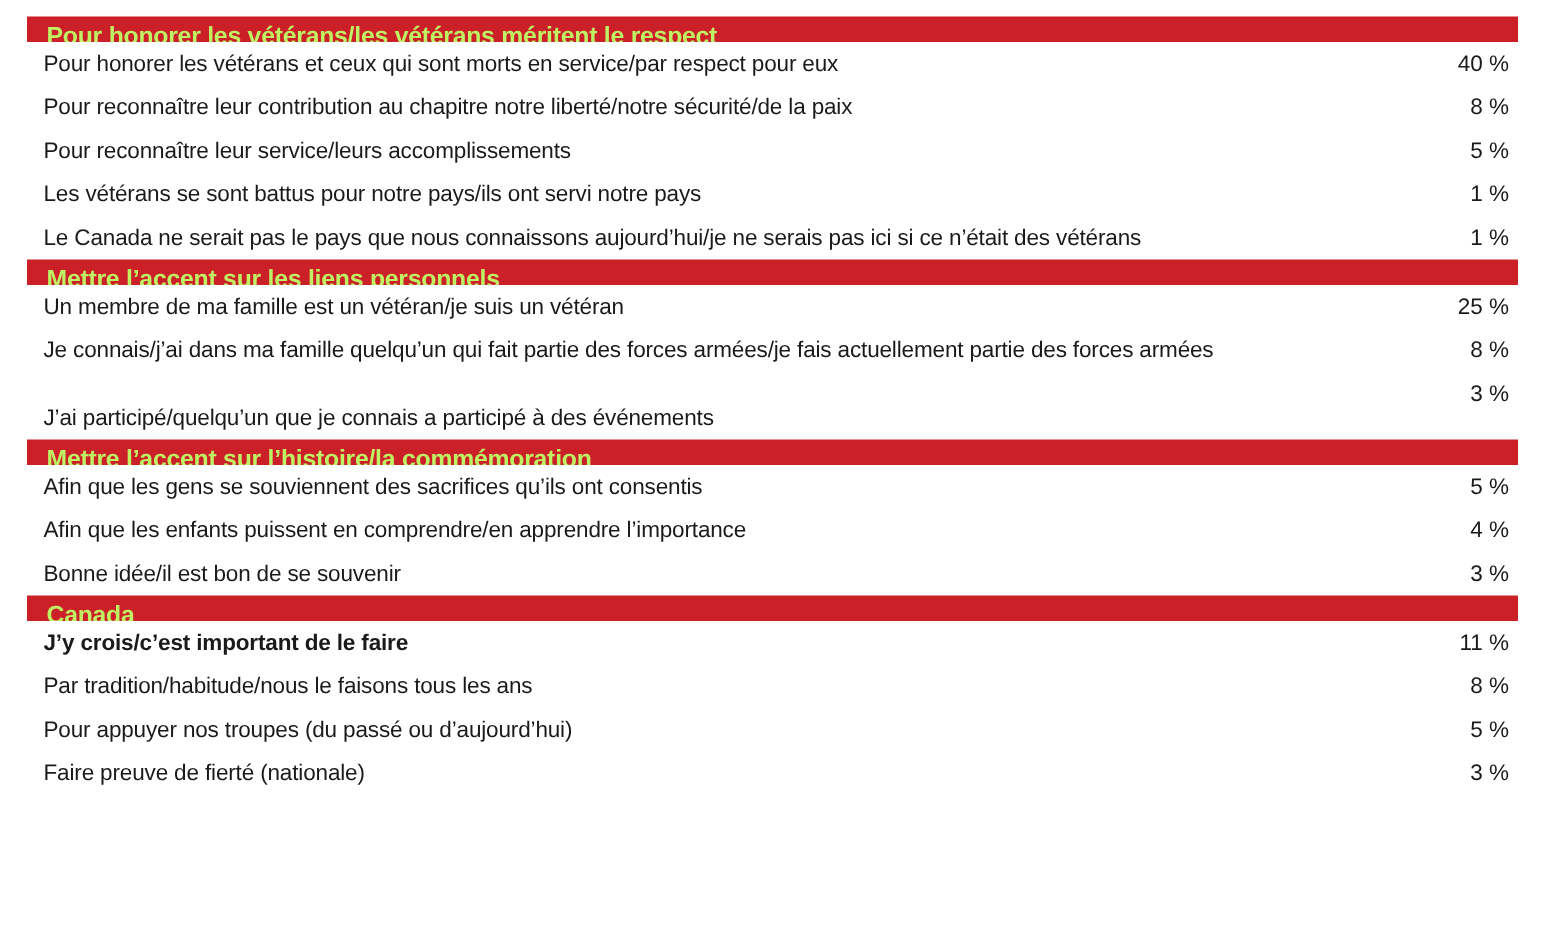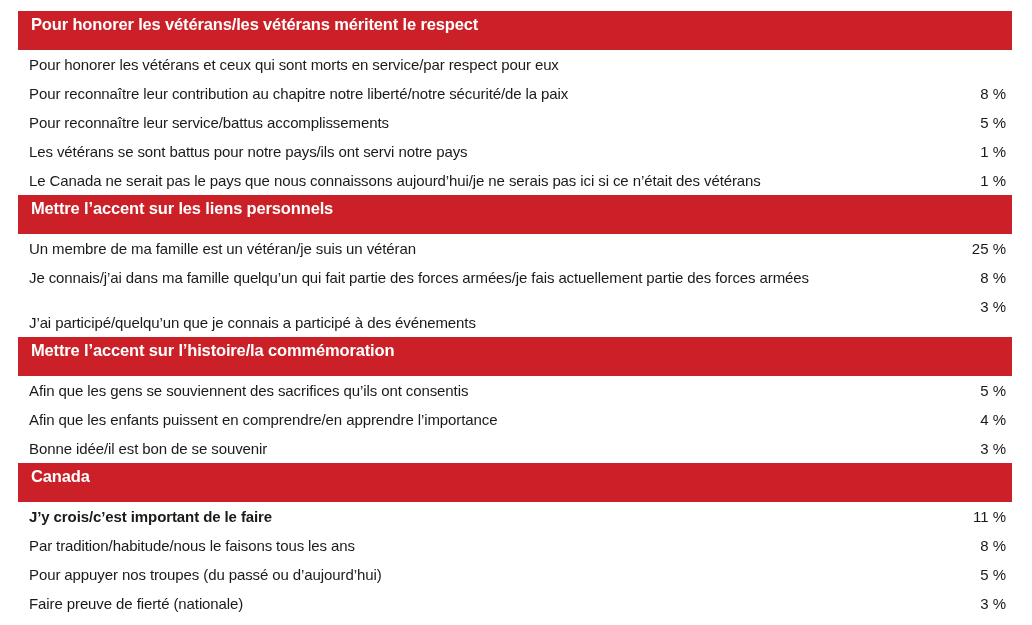--- a/index.html
+++ b/index.html
@@ -22,25 +22,25 @@
     top: 11px;
     width: 994px;
   }
 
   .section {
     width: 100%;
   }
 
   .section-header {
     background: #CB2027;
-    color: #ffffff;
+    color: #bef264;
     font-weight: bold;
     font-size: 16.5px;
     line-height: 27px;
-    height: 39px;
+    height: 17px;
     padding: 0 0 0 13px;
     box-sizing: border-box;
     letter-spacing: -0.15px;
     white-space: nowrap;
     overflow: hidden;
   }
 
   .rows {
     padding: 0;
     margin: 0;
@@ -80,27 +80,28 @@
 </style>
 </head>
 <body>
 
 <div id="table-root">
     <div class="section">
       <div class="section-header" style="background: rgb(203, 32, 39);">Pour honorer les vétérans/les vétérans méritent le respect</div>
       <div class="rows">
         <div class="row">
           <div class="row-label" style="text-align: left;">Pour honorer les vétérans et ceux qui sont morts en service/par respect pour eux</div>
+          <div class="row-value">40 %</div>
         </div>
         <div class="row">
           <div class="row-label" style="text-align: left;">Pour reconnaître leur contribution au chapitre notre liberté/notre sécurité/de la paix</div>
           <div class="row-value">8 %</div>
         </div>
         <div class="row">
-          <div class="row-label" style="text-align: left;">Pour reconnaître leur service/battus accomplissements</div>
+          <div class="row-label" style="text-align: left;">Pour reconnaître leur service/leurs accomplissements</div>
           <div class="row-value">5 %</div>
         </div>
         <div class="row">
           <div class="row-label" style="text-align: left;">Les vétérans se sont battus pour notre pays/ils ont servi notre pays</div>
           <div class="row-value">1 %</div>
         </div>
         <div class="row">
           <div class="row-label" style="text-align: left;">Le Canada ne serait pas le pays que nous connaissons aujourd’hui/je ne serais pas ici si ce n’était des vétérans</div>
           <div class="row-value">1 %</div>
         </div>

